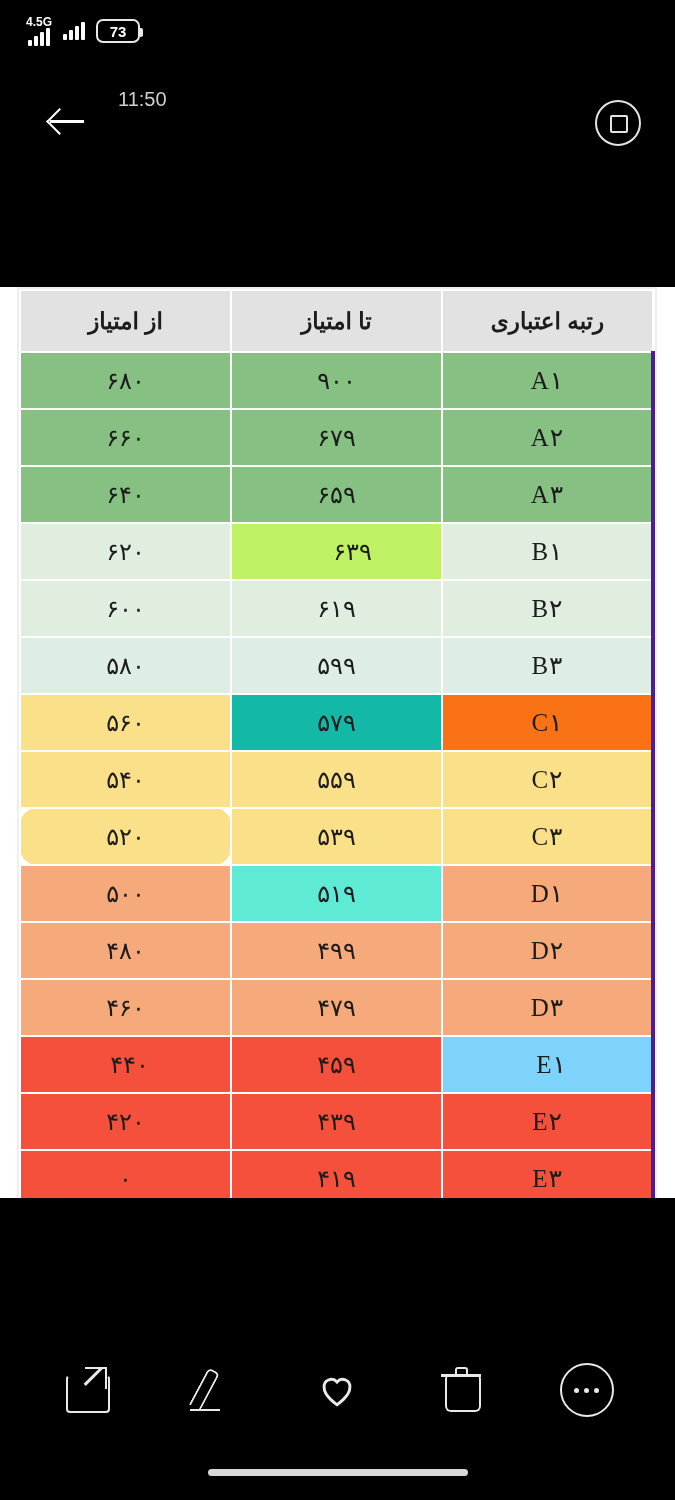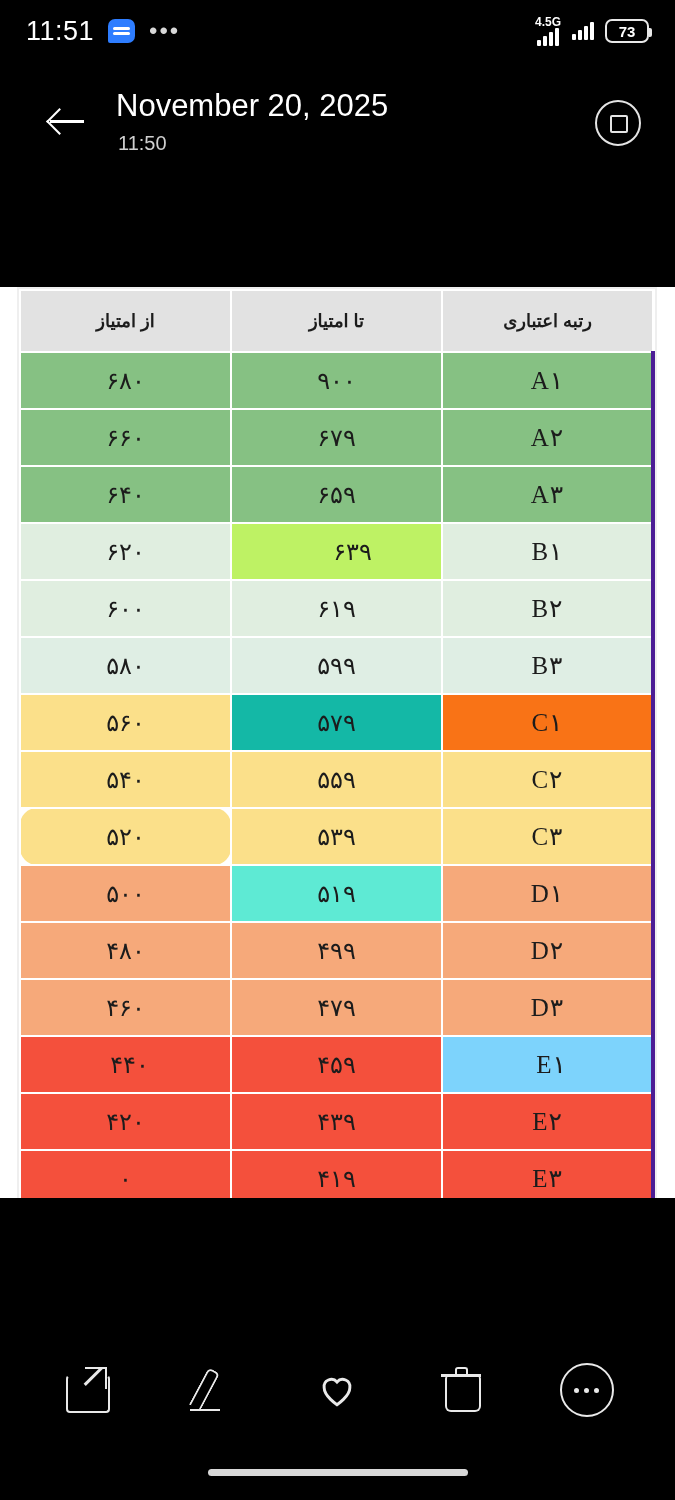--- a/index.html
+++ b/index.html
@@ -207,21 +207,21 @@
   table.grade th, table.grade td {
     border: 2px solid #fff;
     text-align: center;
     font-size: 24px;
     color: #1c1c1c;
     font-family: "Liberation Serif", serif;
   }
   table.grade th {
     background: #e2e2e2;
     font-weight: 700;
-    font-size: 18px;
+    font-size: 23px;
     height: 62px;
     font-family: "Liberation Sans", sans-serif;
   }
   table.grade td { height: 57px; }
   table.grade td.rank {
     font-size: 25px;
     letter-spacing: 1px;
   }
   table.grade tr td:first-child { border-right: 4px solid #4c1d95; }
   .photo-inner {
@@ -349,25 +349,20 @@
     background: #d8d8d8;
     border-radius: 4px;
   }
 </style>
 </head>
 <body>
 
 <div class="phone">
 
   <div class="status-bar">
-    <div class="status-left">
-      <div class="status-clock">11:51</div>
-      <span class="chat-icon"></span>
-      <span class="dots-icon">•••</span>
-    </div>
     <div class="status-right">
       <div class="net-label">
         <div class="g">4.5G</div>
         <div class="bars">
             <i></i>
             <i></i>
             <i></i>
             <i></i>
           </div>
       </div>
@@ -379,21 +374,20 @@
         </div>
       <div class="battery">
         <span>73</span>
       </div>
     </div>
   </div>
 
   <div class="header">
     <div class="back-arrow"></div>
     <div class="header-text">
-      <div class="header-title">November 20, 2025</div>
       <div class="header-sub">11:50</div>
     </div>
     <div class="lens-btn"></div>
   </div>
 
   <div class="photo">
     <div class="photo-inner">
       <table class="grade">
         <thead>
           <tr>

